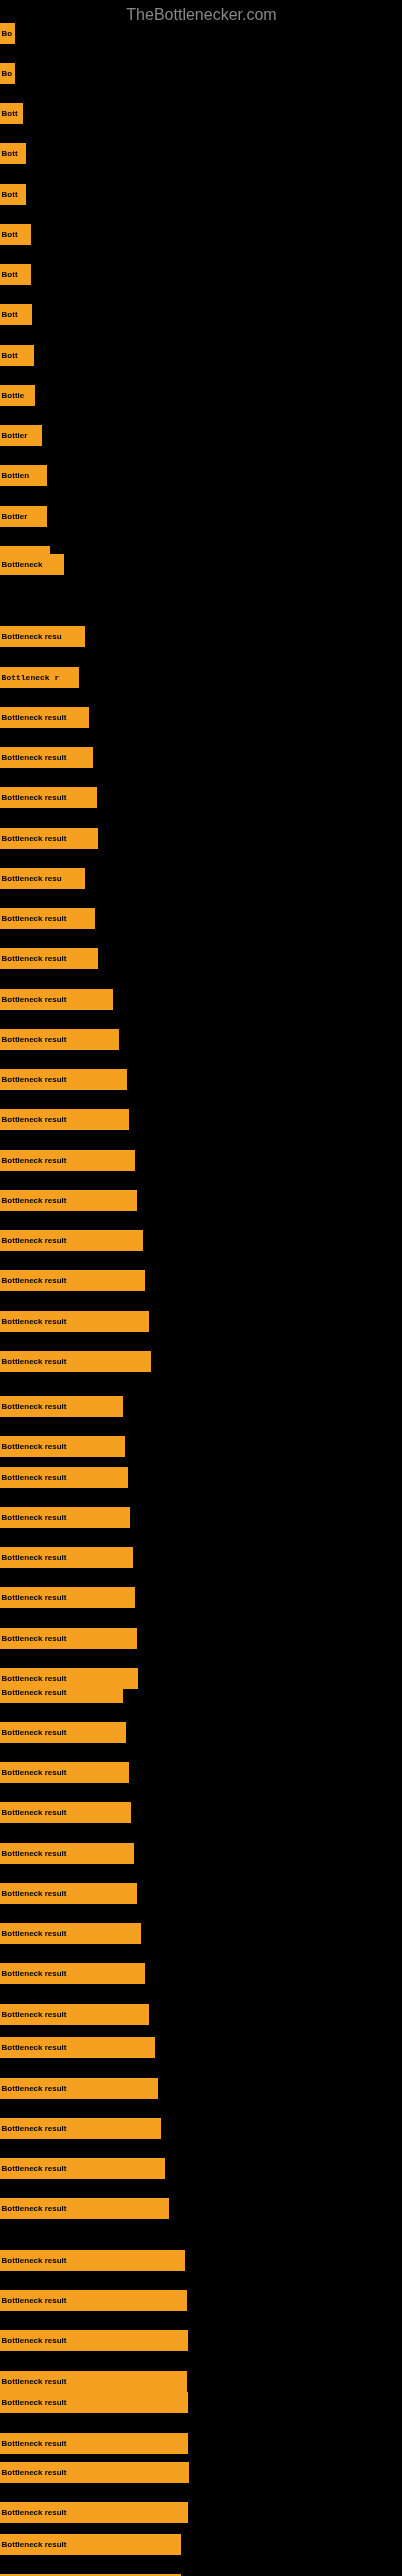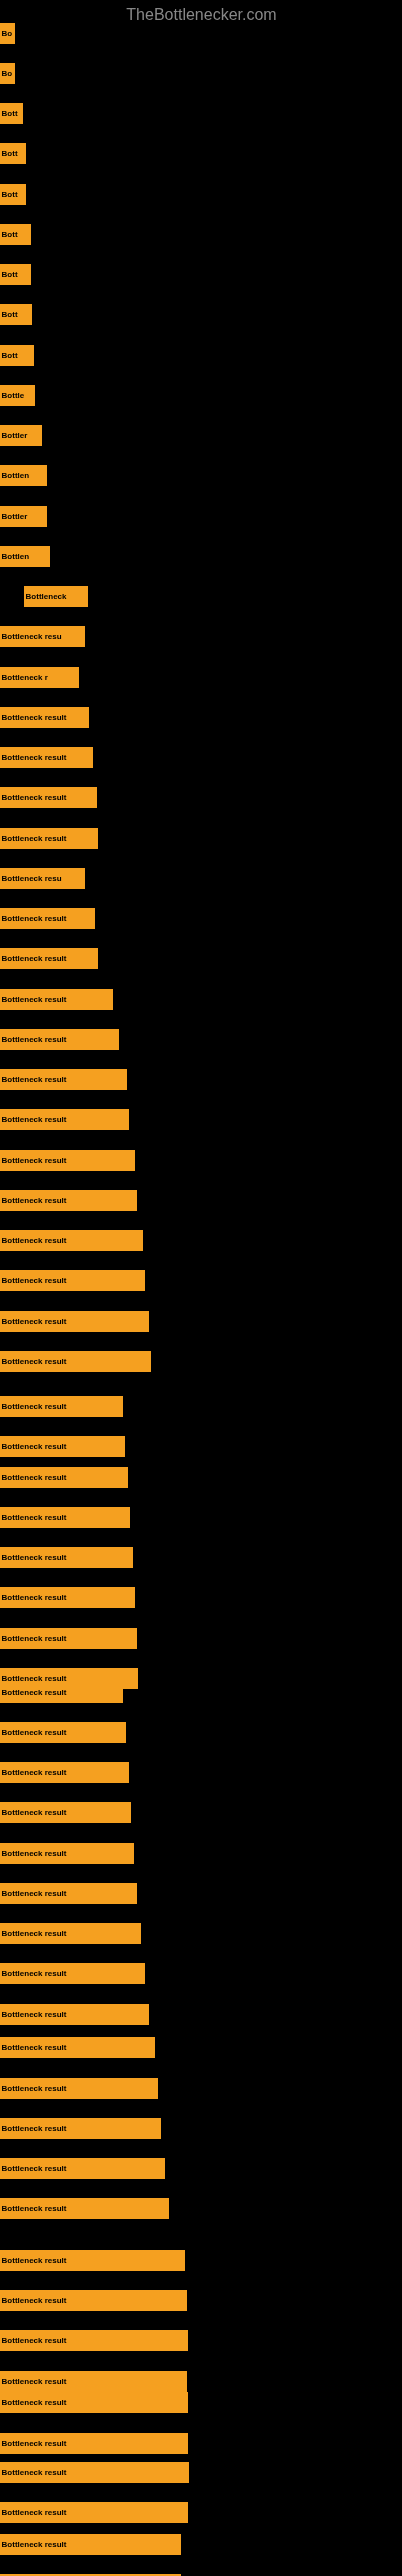--- a/index.html
+++ b/index.html
@@ -114,32 +114,32 @@
     <div class="bar-container" style="top: 506px;">
       <div class="bar" style="width: 47px;">
         <span class="bar-label">Bottler</span>
       </div>
     </div>
     <div class="bar-container" style="top: 546px;">
       <div class="bar" style="width: 50px;">
         <span class="bar-label">Bottlen</span>
       </div>
     </div>
-    <div class="bar-container" style="top: 586px; margin-left: 24px;">
+    <div class="bar-container" style="top: 554px;">
       <div class="bar" style="width: 64px;">
         <span class="bar-label">Bottleneck</span>
       </div>
     </div>
     <div class="bar-container" style="top: 626px;">
       <div class="bar" style="width: 85px;">
         <span class="bar-label">Bottleneck resu</span>
       </div>
     </div>
     <div class="bar-container" style="top: 667px;">
-      <div class="bar" style="width: 79px;">
+      <div class="bar" style="width: 79px; font-family: Liberation Mono, monospace;">
         <span class="bar-label">Bottleneck r</span>
       </div>
     </div>
     <div class="bar-container" style="top: 707px;">
       <div class="bar" style="width: 89px;">
         <span class="bar-label">Bottleneck result</span>
       </div>
     </div>
     <div class="bar-container" style="top: 747px;">
       <div class="bar" style="width: 93px;">

